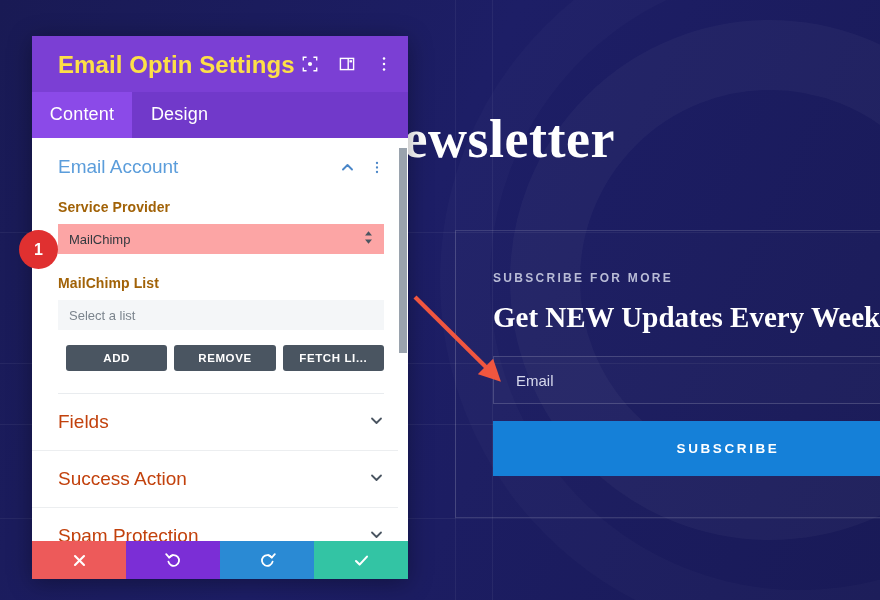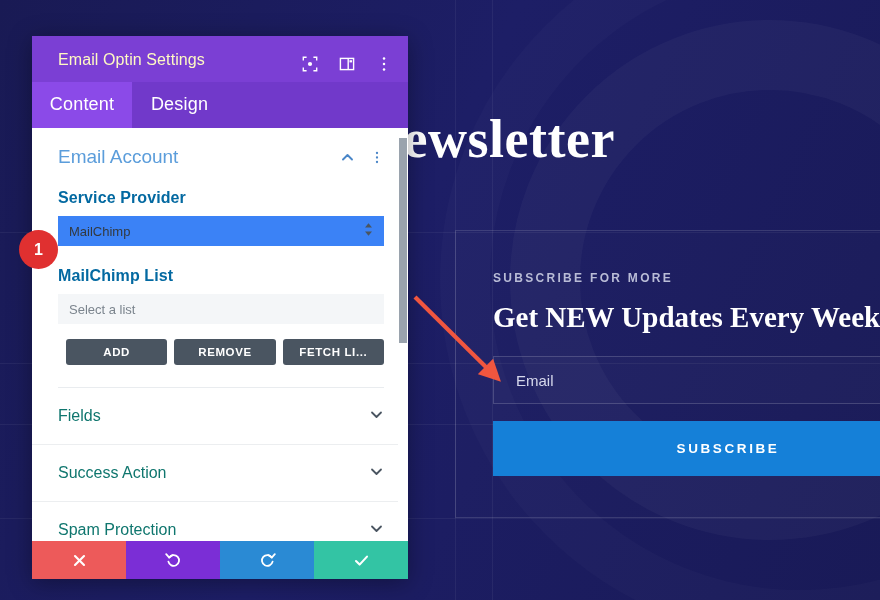--- a/index.html
+++ b/index.html
@@ -132,23 +132,23 @@
     overflow: hidden;
   }
 
   .panel-header {
     background: #7b3fd4;
     padding: 15px 18px 13px 26px;
     position: relative;
     flex: none;
   }
   .panel-title {
-    color: #fef9c3;
-    font-size: 16px;
-    font-weight: normal;
+    color: #fde047;
+    font-size: 24px;
+    font-weight: bold;
     letter-spacing: 0.1px;
   }
   .panel-preset {
     margin-top: 5px;
     color: #e0cdfa;
     font-size: 12.5px;
   }
   .panel-preset .caret { font-size: 8px; margin-left: 2px; vertical-align: middle; }
 
   .header-icons {
@@ -217,29 +217,29 @@
   }
   .section-head .tools {
     display: flex;
     align-items: center;
     gap: 15px;
   }
   .chev-blue, .dots-blue { display: block; }
 
   .field-label {
     margin-top: 21px;
-    font-size: 16px;
-    font-weight: bold;
-    color: #0369a1;
+    font-size: 14px;
+    font-weight: bold;
+    color: #a16207;
     letter-spacing: 0.1px;
   }
   .select-box {
     margin-top: 9px;
     height: 30px;
-    background: #3b82f6;
+    background: #fca5a5;
     border: none;
     display: flex;
     align-items: center;
     padding: 0 11px;
     font-size: 13px;
     color: #33393f;
     position: relative;
   }
   .select-box .spinner {
     position: absolute;
@@ -285,22 +285,22 @@
 
   .section-closed {
     padding: 0 24px 0 26px;
     height: 57px;
     display: flex;
     align-items: center;
     justify-content: space-between;
     border-bottom: 1px solid #eceef0;
   }
   .section-closed .title-closed {
-    color: #0f766e;
-    font-size: 16px;
+    color: #c2410c;
+    font-size: 19px;
   }
 
   
   .panel-footer {
     display: flex;
     flex: none;
     height: 38px;
   }
   .fbtn {
     flex: 1 1 0;

